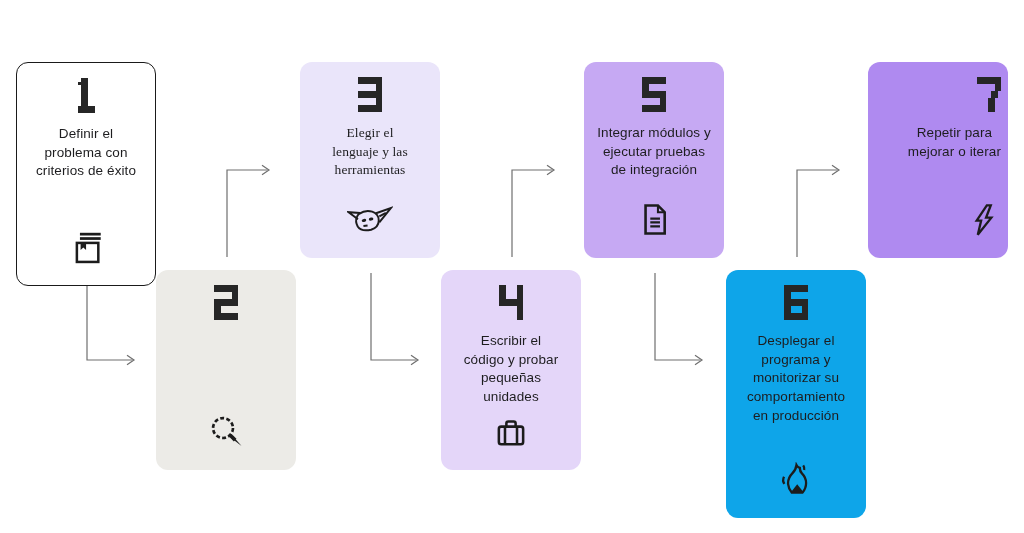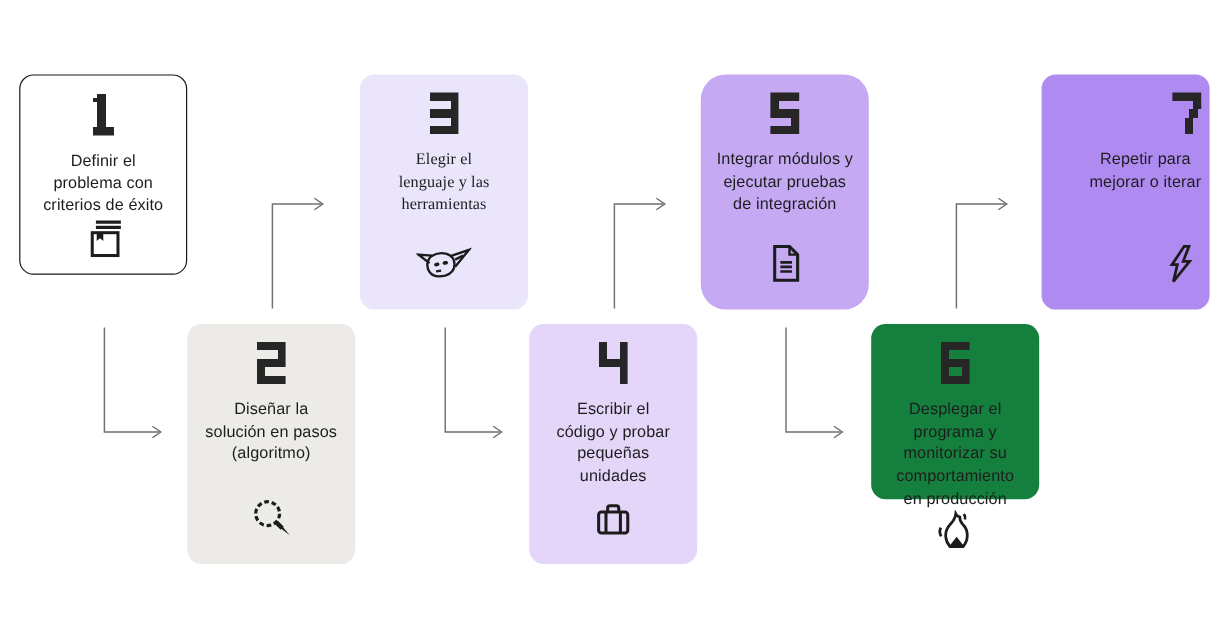--- a/index.html
+++ b/index.html
@@ -46,21 +46,21 @@
       <g fill="none" stroke="#6f6f6f" stroke-width="1.2">
      <path d="M655 273 V360 H700.5"></path>
      <path d="M695 355.2 L702 360 L695 364.8"></path>
    </g>
       <g fill="none" stroke="#6f6f6f" stroke-width="1.2">
      <path d="M797 257 V170 H837.5"></path>
      <path d="M832 165.2 L839 170 L832 174.8"></path>
    </g>
     </svg>
 
-<div class="card bordered" style="left: 16px; top: 62px; height: 167px; background: rgb(255, 255, 255);">
+<div class="card bordered" style="left: 16px; top: 62px; height: 224px; background: rgb(255, 255, 255);">
       <div class="num">
         <svg width="24.5" height="35" viewBox="0 0 24.5 35" shape-rendering="crispEdges" fill="#262626">
           <rect x="7" y="0" width="3.5" height="3.5"></rect>
           <rect x="10.5" y="0" width="3.5" height="3.5"></rect>
           <rect x="3.5" y="3.5" width="3.5" height="3.5"></rect>
           <rect x="7" y="3.5" width="3.5" height="3.5"></rect>
           <rect x="10.5" y="3.5" width="3.5" height="3.5"></rect>
           <rect x="7" y="7" width="3.5" height="3.5"></rect>
           <rect x="10.5" y="7" width="3.5" height="3.5"></rect>
           <rect x="7" y="10.5" width="3.5" height="3.5"></rect>
@@ -145,23 +145,20 @@
           <rect x="21" y="28" width="3.5" height="3.5"></rect>
           <rect x="0" y="31.5" width="3.5" height="3.5"></rect>
           <rect x="3.5" y="31.5" width="3.5" height="3.5"></rect>
           <rect x="7" y="31.5" width="3.5" height="3.5"></rect>
           <rect x="10.5" y="31.5" width="3.5" height="3.5"></rect>
           <rect x="14" y="31.5" width="3.5" height="3.5"></rect>
           <rect x="17.5" y="31.5" width="3.5" height="3.5"></rect>
           <rect x="21" y="31.5" width="3.5" height="3.5"></rect>
         </svg>
       </div>
-      <div class="label">Diseñar la
-solución en pasos
-(algoritmo)</div>
       <div class="icon">
         <svg width="37" height="37" viewBox="0 0 32 32" fill="none" stroke="#1c1c1c" stroke-linecap="butt" stroke-linejoin="miter" stroke-width="2.3">
     <circle cx="13" cy="13" r="8.6" stroke-dasharray="3.4 2"></circle>
     <path d="M19.3 19.3 L23.5 23.5" stroke-width="3.2"></path>
     <path d="M21.5 19.8 L29 28.6 L19.8 21.5 Z" fill="#1c1c1c" stroke="none"></path>
   </svg>
       </div>
     </div>
     <div class="card" style="left: 300px; top: 62px; height: 196px; background: rgb(234, 229, 250); font-family: Liberation Serif, serif;">
       <div class="num">
@@ -282,21 +279,21 @@
 unidades</div>
       <div class="icon">
         <svg width="38" height="37" viewBox="0 0 32 32" fill="none" stroke="#1c1c1c" stroke-linecap="butt" stroke-linejoin="miter" stroke-width="2.2">
     <rect x="5.5" y="11.8" width="21" height="15.2" rx="2"></rect>
     <path d="M12 11.8 V9 Q12 7.3 13.7 7.3 H18.3 Q20 7.3 20 9 V11.8"></path>
     <path d="M10.8 11.8 V27"></path>
           <path d="M21.2 11.8 V27"></path>
   </svg>
       </div>
     </div>
-    <div class="card" style="left: 584px; top: 62px; height: 196px; background: rgb(198, 169, 243); border-radius: 21px;">
+    <div class="card" style="left: 584px; top: 62px; height: 196px; background: rgb(198, 169, 243);">
       <div class="num">
         <svg width="24.5" height="35" viewBox="0 0 24.5 35" shape-rendering="crispEdges" fill="#262626">
           <rect x="0" y="0" width="3.5" height="3.5"></rect>
           <rect x="3.5" y="0" width="3.5" height="3.5"></rect>
           <rect x="7" y="0" width="3.5" height="3.5"></rect>
           <rect x="10.5" y="0" width="3.5" height="3.5"></rect>
           <rect x="14" y="0" width="3.5" height="3.5"></rect>
           <rect x="17.5" y="0" width="3.5" height="3.5"></rect>
           <rect x="21" y="0" width="3.5" height="3.5"></rect>
           <rect x="0" y="3.5" width="3.5" height="3.5"></rect>
@@ -348,21 +345,21 @@
 ejecutar pruebas
 de integración</div>
       <div class="icon">
         <svg width="36" height="37" viewBox="0 0 32 32" fill="none" stroke="#1c1c1c" stroke-linecap="butt" stroke-linejoin="miter" stroke-width="2.3">
     <path d="M8.5 3.5 H19.5 L25.5 9.5 V28.5 H8.5 Z"></path>
     <path d="M19.5 3.5 V9.5 H25.5" stroke-width="1.8"></path>
     <path d="M12.7 15.2 H21.3 M12.7 18.6 H21.3 M12.7 22 H21.3" stroke-width="2"></path>
   </svg>
       </div>
     </div>
-    <div class="card" style="left: 726px; top: 270px; height: 146px; background: #15803d;">
+    <div class="card" style="left: 726px; top: 270px; height: 248px; background: #0ea5e9;">
       <div class="num">
         <svg width="24.5" height="35" viewBox="0 0 24.5 35" shape-rendering="crispEdges" fill="#262626">
           <rect x="0" y="0" width="3.5" height="3.5"></rect>
           <rect x="3.5" y="0" width="3.5" height="3.5"></rect>
           <rect x="7" y="0" width="3.5" height="3.5"></rect>
           <rect x="10.5" y="0" width="3.5" height="3.5"></rect>
           <rect x="14" y="0" width="3.5" height="3.5"></rect>
           <rect x="17.5" y="0" width="3.5" height="3.5"></rect>
           <rect x="21" y="0" width="3.5" height="3.5"></rect>
           <rect x="0" y="3.5" width="3.5" height="3.5"></rect>

